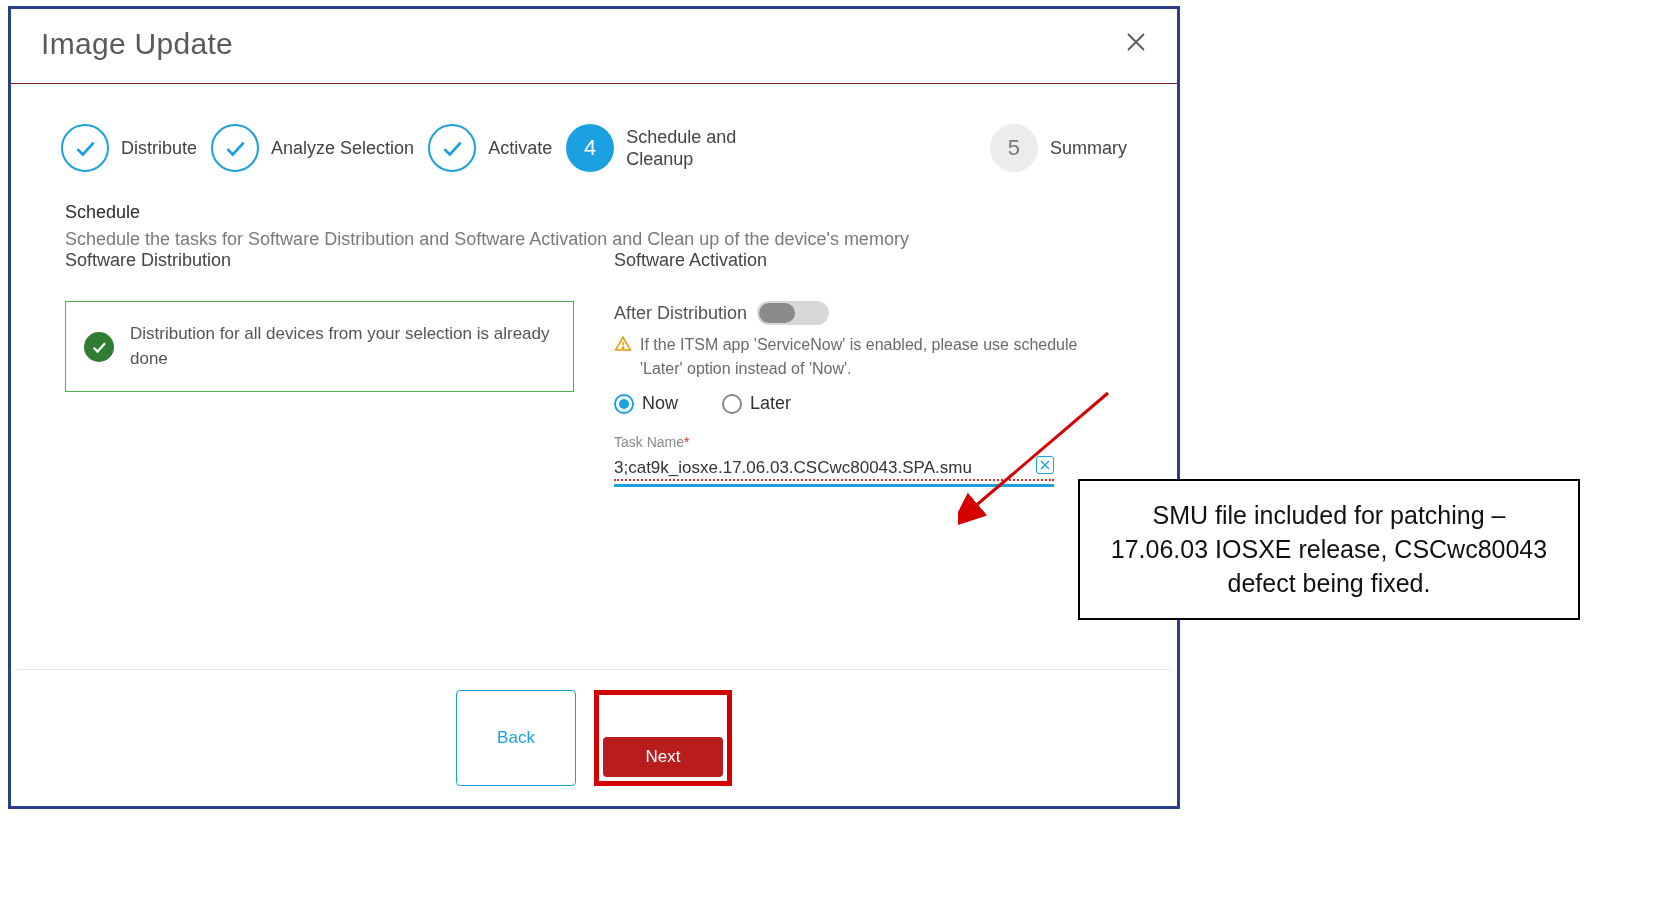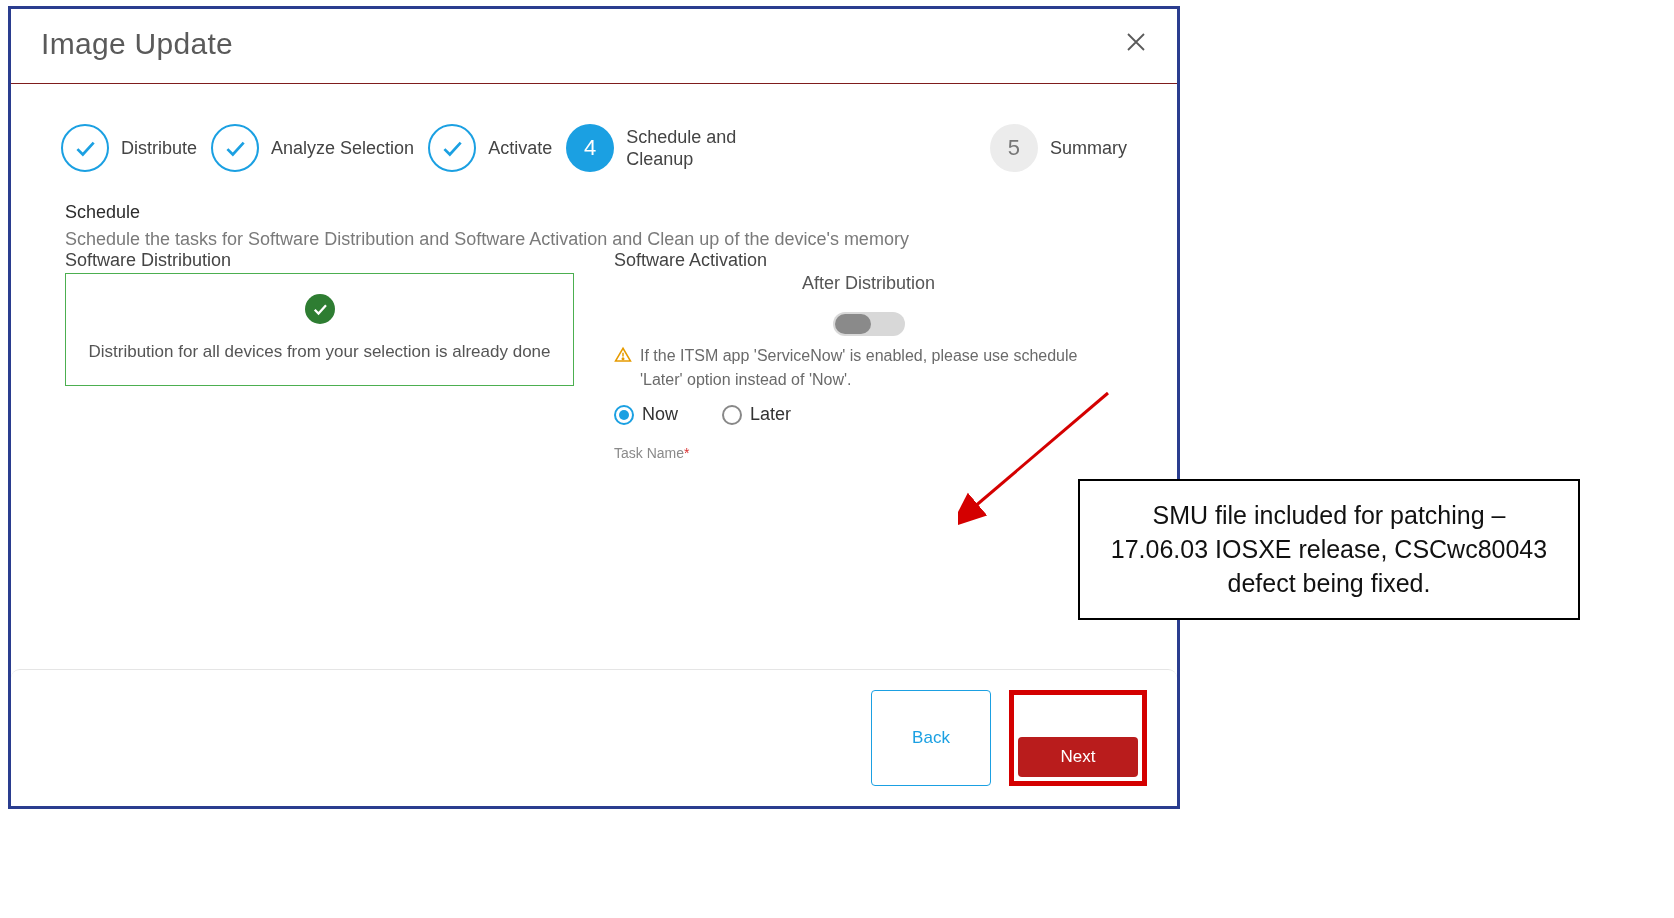--- a/index.html
+++ b/index.html
@@ -62,36 +62,35 @@
   .step-done svg { stroke:#1ba0e2; }
   .step-active { background:#1ba0e2; color:#fff; font-size:22px; }
   .step-future { background:#ececec; color:#777; font-size:22px; }
   .step-label { font-size:18px; color:#444; }
   .flex-grow { flex: 1 1 auto; }
   .body { padding: 0 54px; }
   .sect-title { font-size:18px; color:#2c2c2c; font-weight:500; margin-bottom:6px; }
   .sect-desc { font-size:18px; color:#7a7a7a; }
   .two-col { display:flex; gap:40px; }
   .col { flex:1; }
-  .col-hdr { font-size:18px; color:#444; margin-bottom:2px; }
+  .col-hdr { font-size:18px; color:#444; margin-bottom:30px; }
   .dist-box {
     border:1px solid #4caf50;
     padding:20px 18px;
     display:flex;
     align-items:center;
     gap:16px;
-    flex-direction:column;
   }
   .green-check {
     width:30px;height:30px;border-radius:50%;background:#2e7d32;
     display:flex;align-items:center;justify-content:center;flex-shrink:0;
   }
   .green-check svg{stroke:#fff;}
   .dist-text{font-size:17px;color:#555;line-height:1.45;}
-  .row-after { display:flex; align-items:center; gap:18px; margin-bottom:8px;flex-direction:column;}
+  .row-after { display:flex; align-items:center; gap:10px; margin-bottom:8px;}
   .after-label{font-size:18px;color:#555;}
   .toggle{
     width:72px;height:24px;border-radius:14px;background:#d8d8d8;position:relative;
   }
   .toggle-knob{
     position:absolute;left:2px;top:2px;width:36px;height:20px;border-radius:12px;background:#8a8a8a;
   }
   .warn-row{display:flex;gap:8px;font-size:16px;color:#6a6a6a;line-height:1.5;margin-bottom:12px;}
   .warn-icon{color:#e69b00;flex-shrink:0;margin-top:2px;}
   .radio-row{display:flex;gap:44px;align-items:center;margin-bottom:20px;}
@@ -113,21 +112,21 @@
     position:absolute;left:0;right:0;bottom:6px;height:0;
     border-bottom:2px dotted #d93030;
   }
   .clear-x{
     position:absolute;right:0;top:2px;width:18px;height:18px;border:1px solid #1ba0e2;border-radius:3px;
     display:flex;align-items:center;justify-content:center;color:#1ba0e2;font-size:12px;cursor:pointer;
   }
   .footer{
     position:absolute;left:0;right:0;bottom:0;
     border-top:1px solid #e5e5e5;
-    padding:20px 30px;display:flex;justify-content:flex-end;gap:18px;border-radius:9px;
+    padding:20px 30px;display:flex;justify-content:center;gap:18px;border-radius:9px;
   }
   .btn{
     min-width:120px;padding:10px 24px;font-size:17px;border-radius:4px;cursor:pointer;text-align:center;
   }
   .btn-back{border:1px solid #1ba0e2;color:#1ba0e2;background:#fff;}
   .btn-next{background:#b91c1c;color:#fff;border:none;margin-top:38px;}
   .next-hl{border:5px solid #d40000;padding:4px;display:inline-block;}
 
   .annotation-box{
     position:absolute;
@@ -244,20 +243,29 @@
           </div>
           <div class="radio">
             <span class="radio-circ"></span>
             <span>Later</span>
           </div>
         </div>
 
         <div class="field-label">
           <span>Task Name</span><span class="req">*</span>
         </div>
+        <div class="task-wrap">
+          <div class="task-underline-dots"></div>
+          <input class="task-input" value="3;cat9k_iosxe.17.06.03.CSCwc80043.SPA.smu" style="">
+          <div class="clear-x">
+            <svg width="10" height="10" viewBox="0 0 10 10">
+                <path d="M1 1 L9 9 M9 1 L1 9" stroke="#1ba0e2" stroke-width="1.4"></path>
+              </svg>
+          </div>
+        </div>
       </div>
     </div>
   </div>
 
   <div class="footer">
     <button class="btn btn-back">Back</button>
     <span class="next-hl">
       <button class="btn btn-next">Next</button>
     </span>
   </div>

